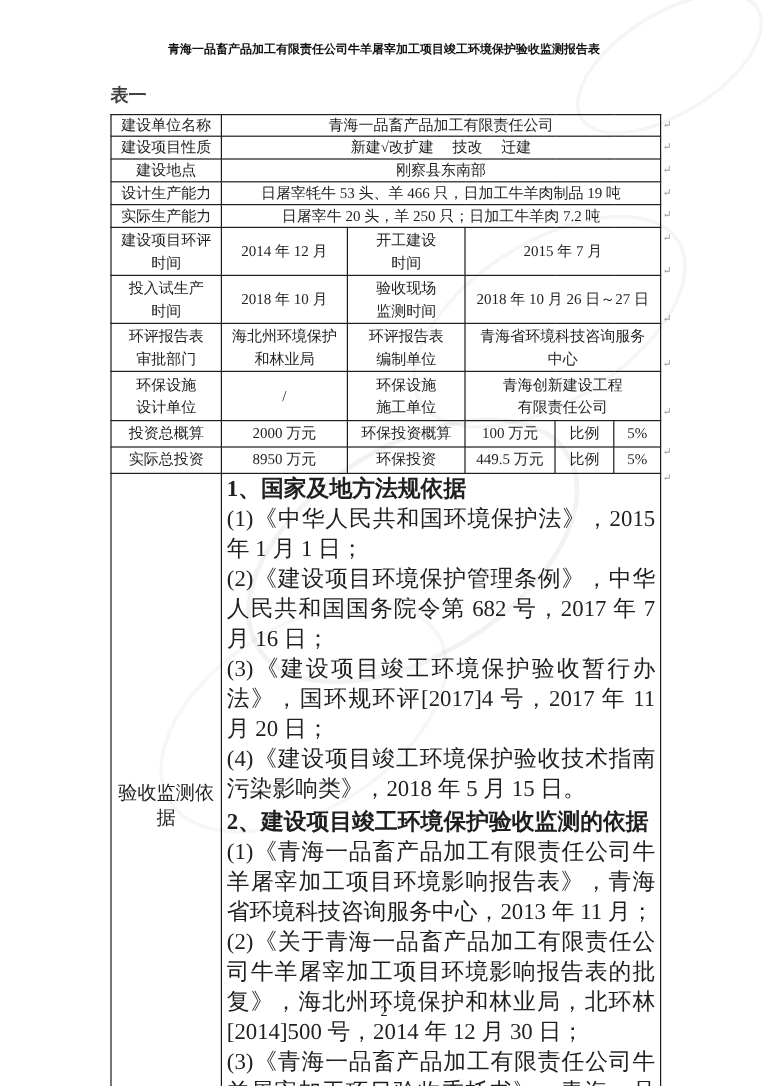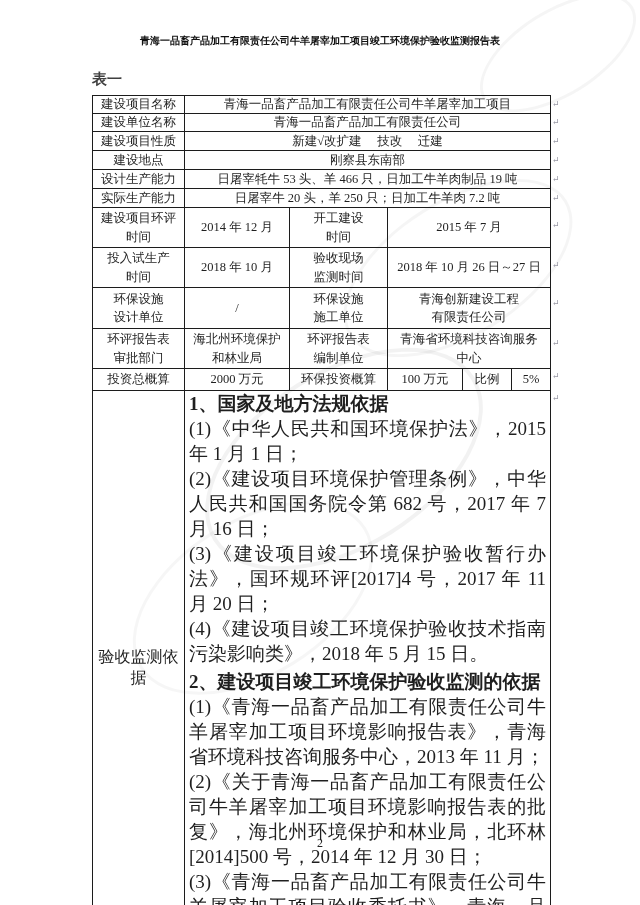--- a/index.html
+++ b/index.html
@@ -76,24 +76,20 @@
   <colgroup>
     <col style="width:92px">
       <col style="width:105px">
       <col style="width:98px">
     <col style="width:75px">
       <col style="width:49px">
       <col style="width:39px">
   </colgroup>
 
   <tbody>
-      <tr class="h-sm">
-    <td>建设项目名称</td>
-    <td colspan="5">青海一品畜产品加工有限责任公司牛羊屠宰加工项目</td>
-  </tr>
   <tr class="h-sm">
     <td>建设单位名称</td>
     <td colspan="5">青海一品畜产品加工有限责任公司</td>
   </tr>
   <tr class="h-md">
     <td>建设项目性质</td>
     <td colspan="5">新建√改扩建　 技改　 迁建</td>
   </tr>
   <tr class="h-md">
     <td>建设地点</td>
@@ -117,45 +113,53 @@
     <td class="prewrap" colspan="3">2015 年 7 月</td>
   </tr>
   <tr class="h-2l">
     <td class="prewrap">投入试生产
 时间</td>
     <td class="prewrap">2018 年 10 月</td>
     <td class="prewrap">验收现场
 监测时间</td>
     <td class="prewrap" colspan="3">2018 年 10 月 26 日～27 日</td>
   </tr>
-  <tr class="h-2l" style="height:41px">
-    <td class="prewrap">环保设施
-设计单位</td>
-    <td class="prewrap">/</td>
-    <td class="prewrap">环保设施
-施工单位</td>
-    <td class="prewrap" colspan="3">青海创新建设工程
-有限责任公司</td>
-  </tr>
   <tr class="h-2l">
     <td class="prewrap">环评报告表
 审批部门</td>
     <td class="prewrap">海北州环境保护
 和林业局</td>
     <td class="prewrap">环评报告表
 编制单位</td>
     <td class="prewrap" colspan="3">青海省环境科技咨询服务
 中心</td>
   </tr>
+  <tr class="h-2l" style="height:41px">
+    <td class="prewrap">环保设施
+设计单位</td>
+    <td class="prewrap">/</td>
+    <td class="prewrap">环保设施
+施工单位</td>
+    <td class="prewrap" colspan="3">青海创新建设工程
+有限责任公司</td>
+  </tr>
 
   <tr class="h-inv">
     <td>投资总概算</td>
     <td>2000 万元</td>
     <td>环保投资概算</td>
     <td>100 万元</td>
+    <td>比例</td>
+    <td>5%</td>
+  </tr>
+  <tr class="h-inv">
+    <td>实际总投资</td>
+    <td>8950 万元</td>
+    <td>环保投资</td>
+    <td>449.5 万元</td>
     <td>比例</td>
     <td>5%</td>
   </tr>
 
   <tr class="h-big">
     <td class="basis-label">验收监测依据</td>
     <td class="basis-cell" colspan="5">
       <p class="sec-head">1、国家及地方法规依据</p>
       <p>(1)《中华人民共和国环境保护法》，2015 年 1 月 1 日；</p>
       <p>(2)《建设项目环境保护管理条例》，中华人民共和国国务院令第 682 号，2017 年 7 月 16 日；</p>

